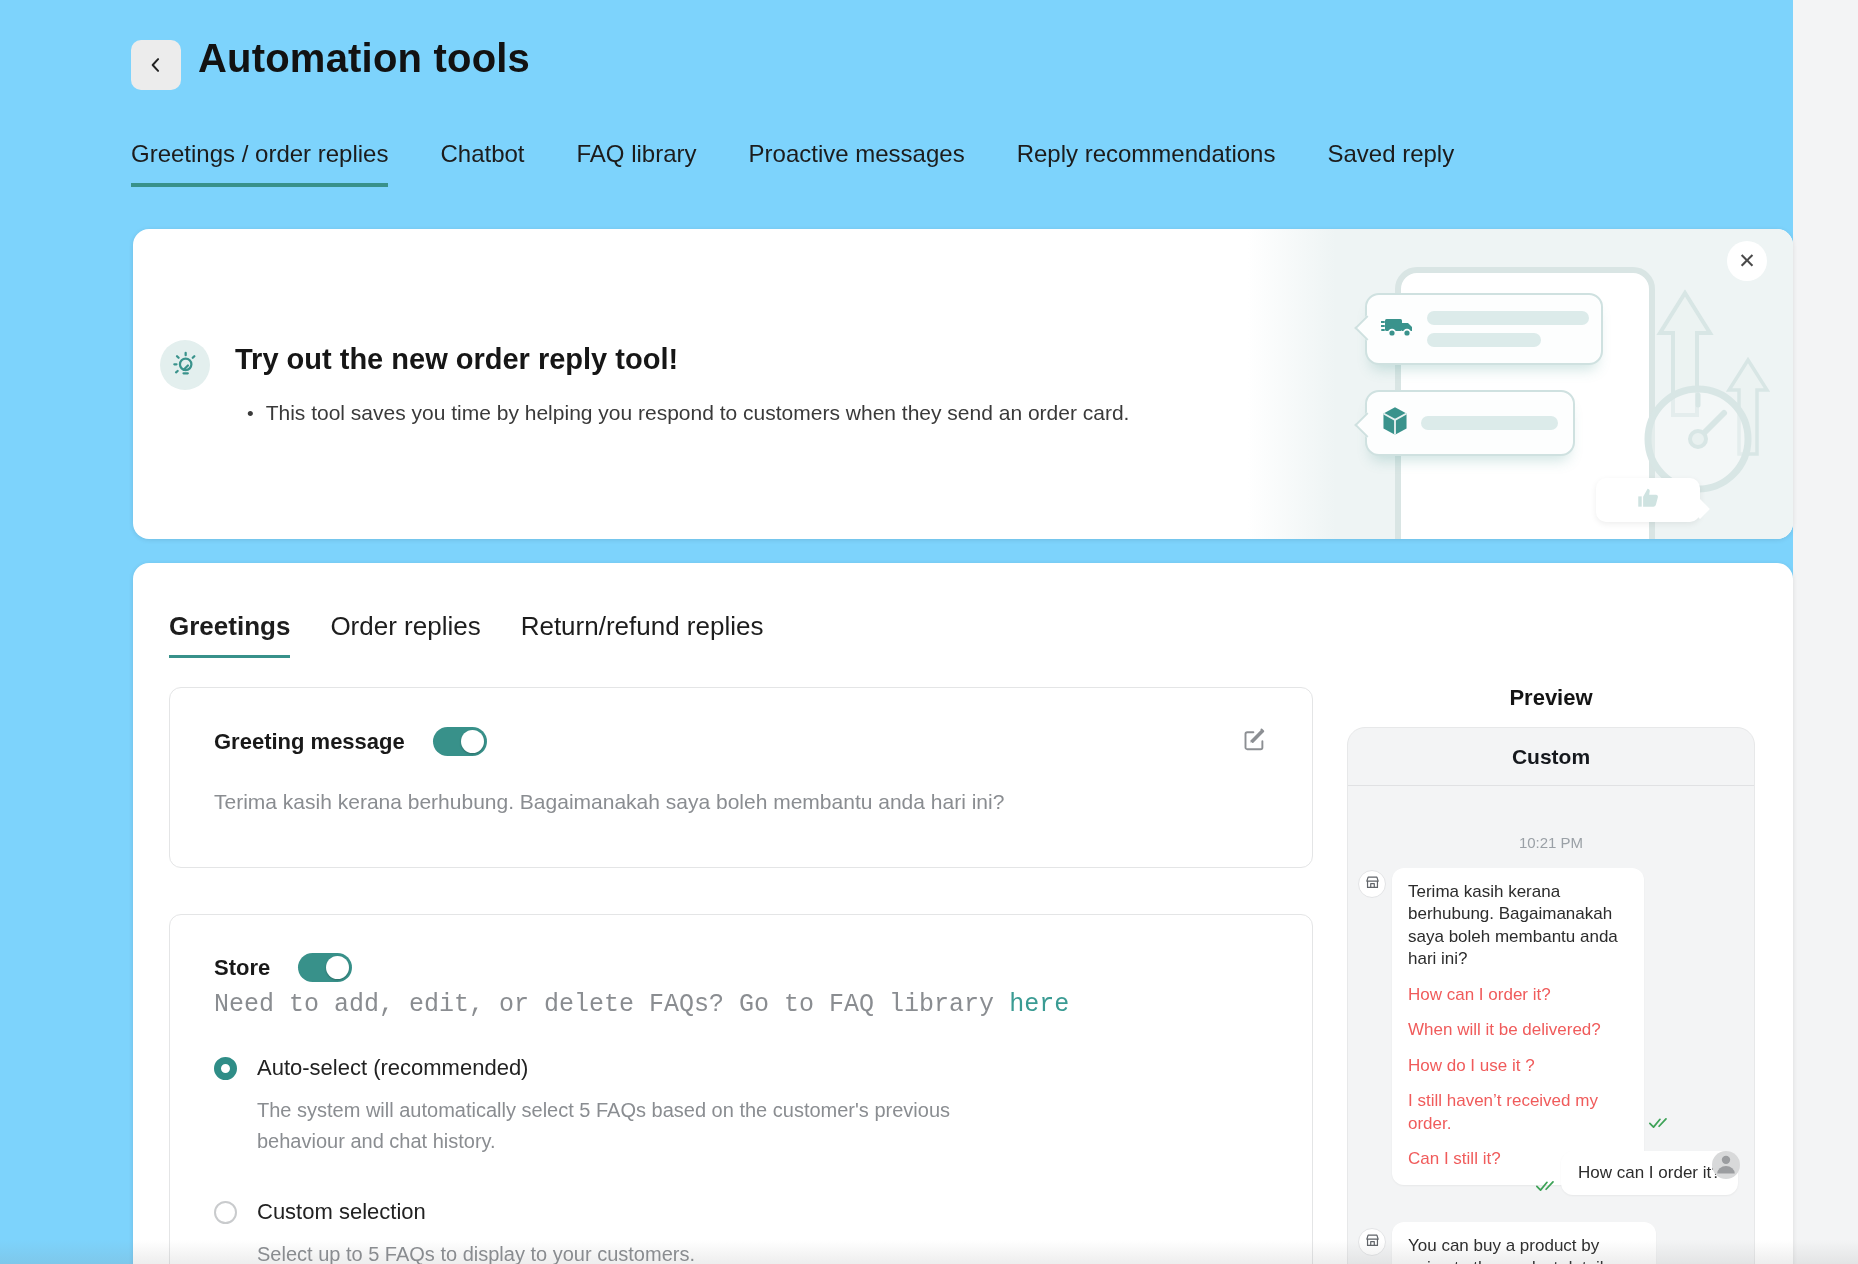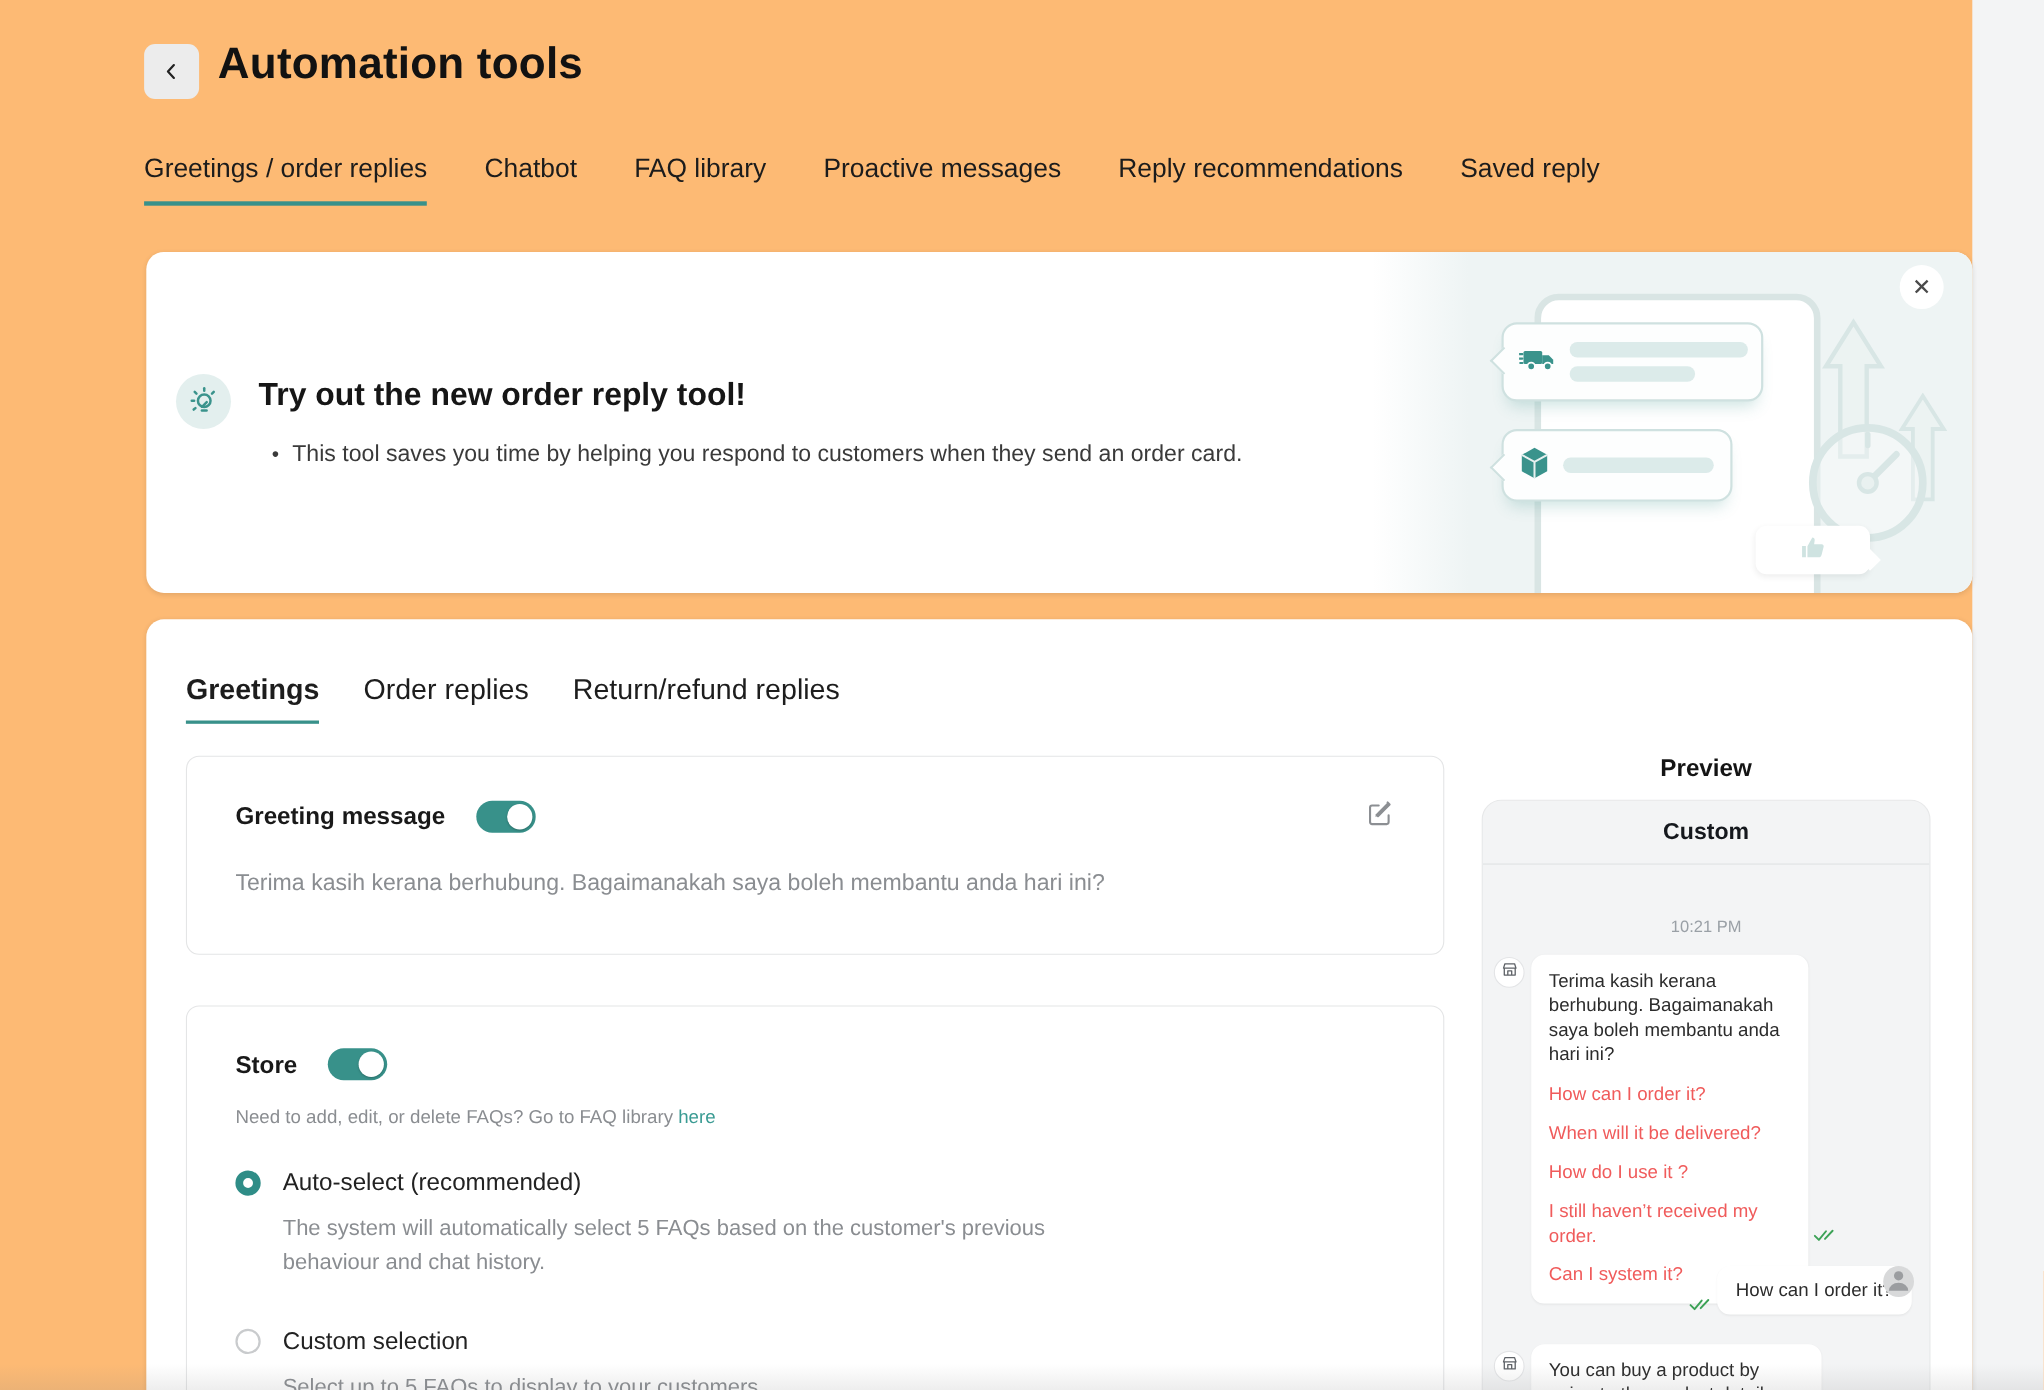--- a/index.html
+++ b/index.html
@@ -1,17 +1,17 @@
 <!DOCTYPE html>
 <html><head>
 <meta charset="utf-8">
 <style>
   * { box-sizing: border-box; margin: 0; padding: 0; }
   body { margin:0; background:#fff; font-family:"Liberation Sans", sans-serif; color:#1a1a1a; }
-  .viewport { position:relative; width:1858px; height:1264px; overflow:hidden; background:#fdba74; }
+  .viewport { position:relative; width:1858px; height:1264px; overflow:hidden; background:#7dd3fc; }
   .right-bg { position:absolute; left:1793px; top:0; width:65px; height:100%; background:#f3f4f5; }
 
   
   .back-btn { position:absolute; left:131px; top:40px; width:50px; height:50px; border-radius:10px;
     background:#ececec; display:flex; align-items:center; justify-content:center; cursor:pointer; }
   .back-btn svg { display:block; }
   .page-title { position:absolute; left:198px; top:36px; font-size:40px; font-weight:700; color:#121212; letter-spacing:.2px; }
 
   
   .tabs { position:absolute; left:131px; top:140px; display:flex; gap:52px; }
@@ -60,21 +60,21 @@
   .settings-card { position:absolute; left:36px; width:1144px; background:#fff; border:1px solid #e4e5e6; border-radius:12px; }
   .card-a { top:124px; height:181px; padding:38px 44px; }
   .card-b { top:351px; height:420px; padding:38px 44px; }
   .card-row { display:flex; align-items:center; gap:28px; }
   .card-title { font-size:22px; font-weight:700; color:#191919; }
   .toggle { width:54px; height:29px; border-radius:15px; background:#38918a; position:relative; cursor:pointer; flex:0 0 auto; }
   .toggle::after { content:""; position:absolute; right:3px; top:3px; width:23px; height:23px; border-radius:50%;
     background:#fff; box-shadow:0 1px 2px rgba(0,0,0,.25); }
   .edit-btn { margin-left:auto; cursor:pointer; display:flex; }
   .card-message { margin-top:33px; font-size:21px; color:#8a8d91; }
-  .faq-help { margin-top:24px; font-size:17px; color:#8a8d91; }
+  .faq-help { margin-top:8px; font-size:25px; color:#8a8d91;font-family:Liberation Mono, monospace; }
   .faq-link { color:#3a9b93; cursor:pointer; }
   .faq-options { margin-top:36px; }
   .option { margin-bottom:42px; }
   .option-head { display:flex; align-items:center; gap:20px; }
   .radio { width:23px; height:23px; border-radius:50%; background:#fff; flex:0 0 auto; cursor:pointer; }
   .radio.selected { border:7.5px solid #2f8d87; }
   .radio.unselected { border:2px solid #c9cbcd; }
   .option-label { font-size:22px; color:#222; }
   .option-desc { margin:14px 0 0 43px; font-size:20px; color:#8a8d91; line-height:1.55; max-width:710px; }
 
@@ -270,21 +270,21 @@
           </svg>
         </span>
       </div>
       <div class="bubble msg1">
         <div>Terima kasih kerana berhubung. Bagaimanakah saya boleh membantu anda hari ini?</div>
         <div>
             <div class="chat-faq-link">How can I order it?</div>
             <div class="chat-faq-link">When will it be delivered?</div>
             <div class="chat-faq-link">How do I use it ?</div>
             <div class="chat-faq-link">I still haven’t received my order.</div>
-            <div class="chat-faq-link">Can I system it?</div>
+            <div class="chat-faq-link">Can I still it?</div>
           </div>
       </div>
       <span class="checks checks1">
         <svg width="24" height="14" viewBox="0 0 26 14" fill="none" stroke="#3da257" stroke-width="1.9" stroke-linecap="round" stroke-linejoin="round">
           <path d="M2 7.5 l4 4 L13 3"></path>
           <path d="M12 10.5 L19.5 2.5"></path>
         </svg>
       </span>
 
       <div class="bubble msg2">How can I order it?</div>

